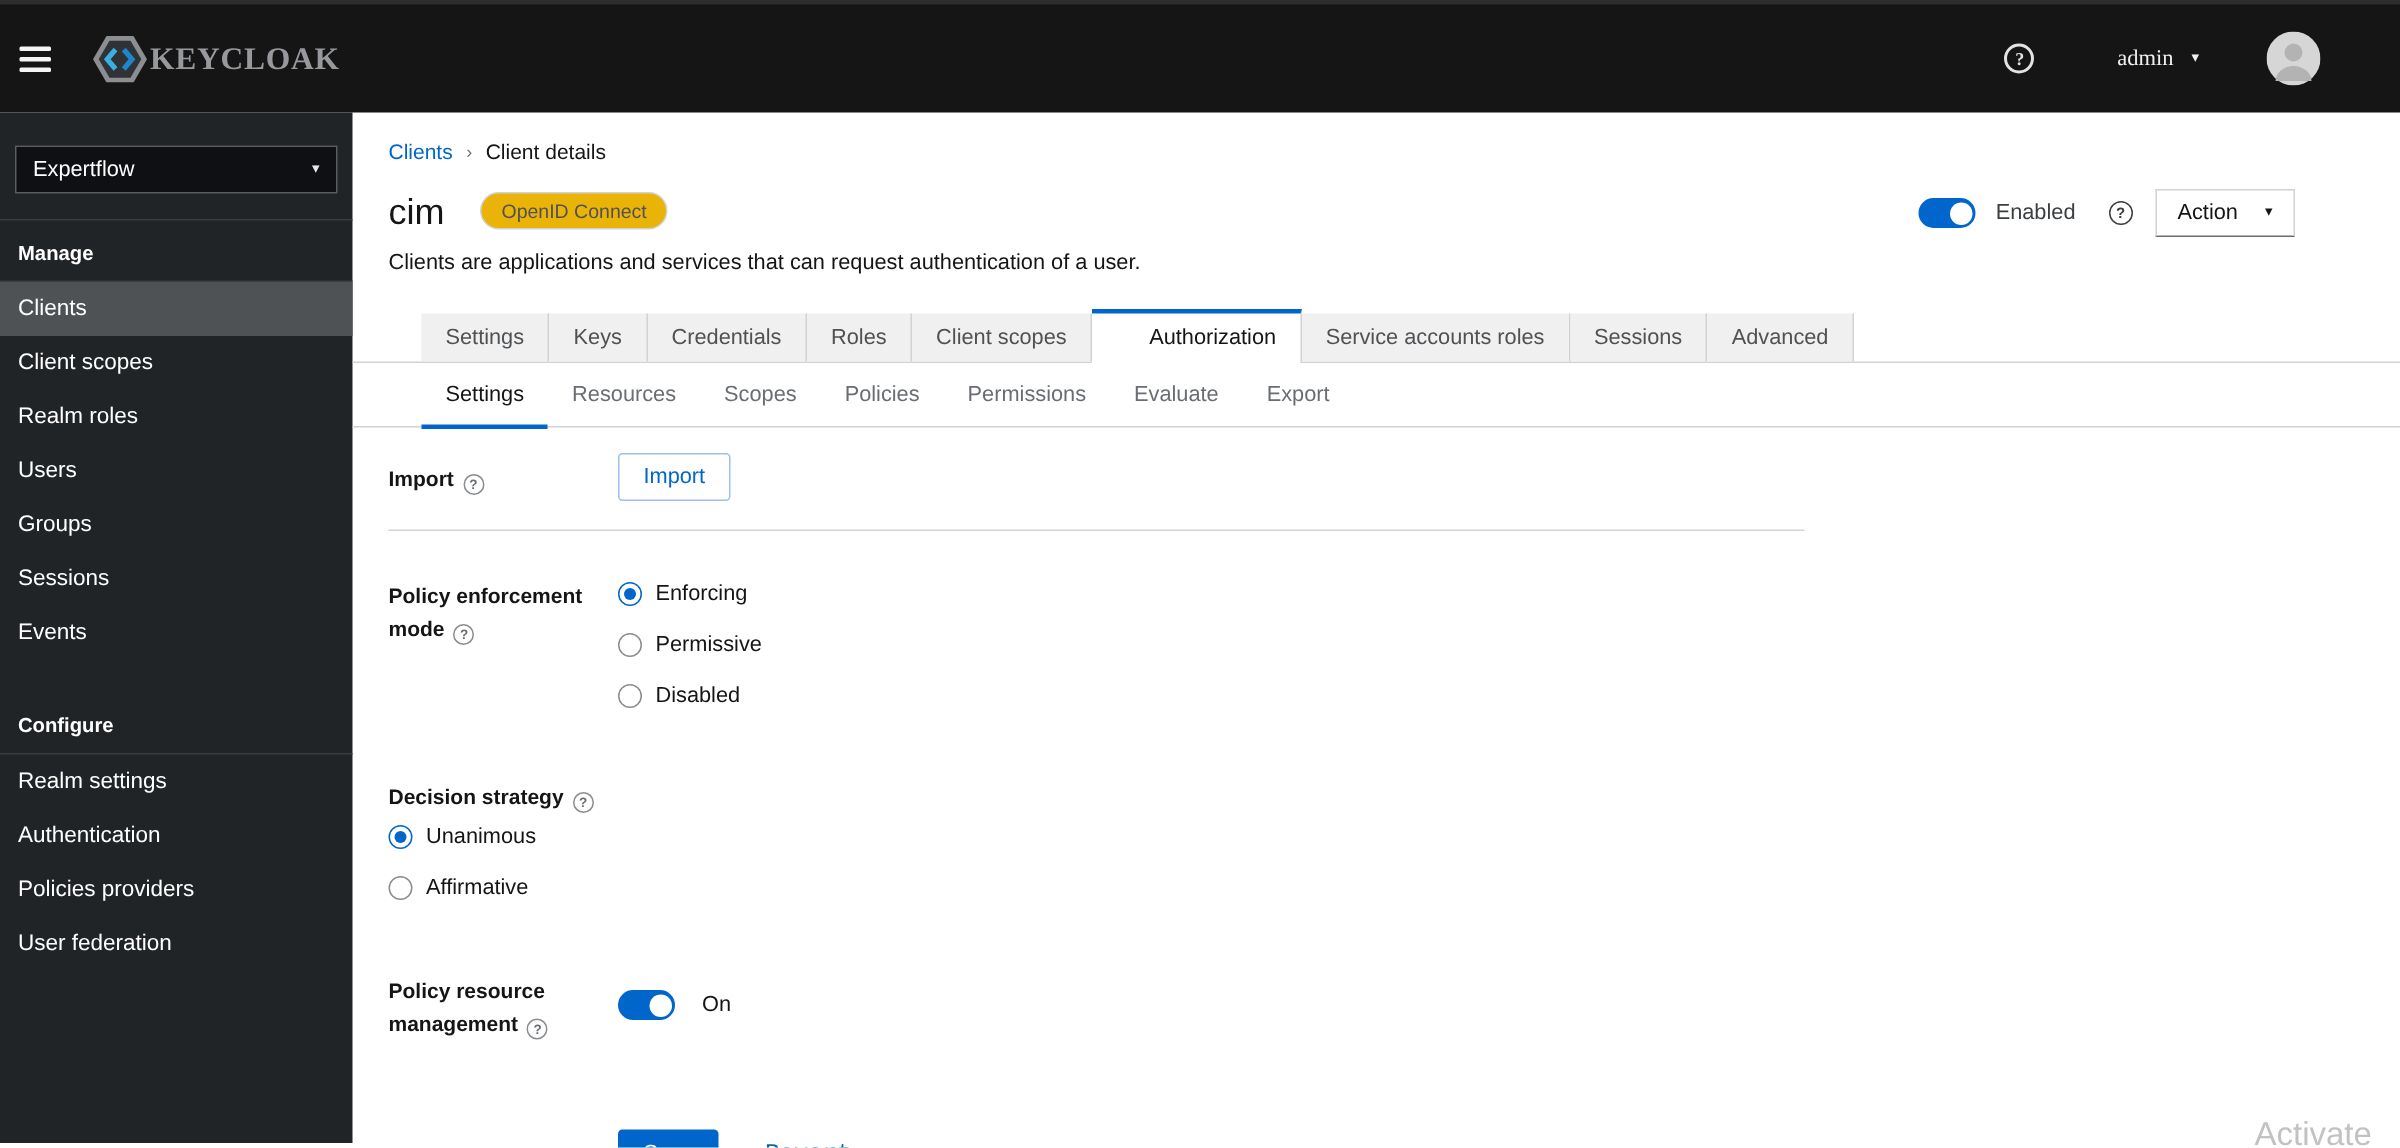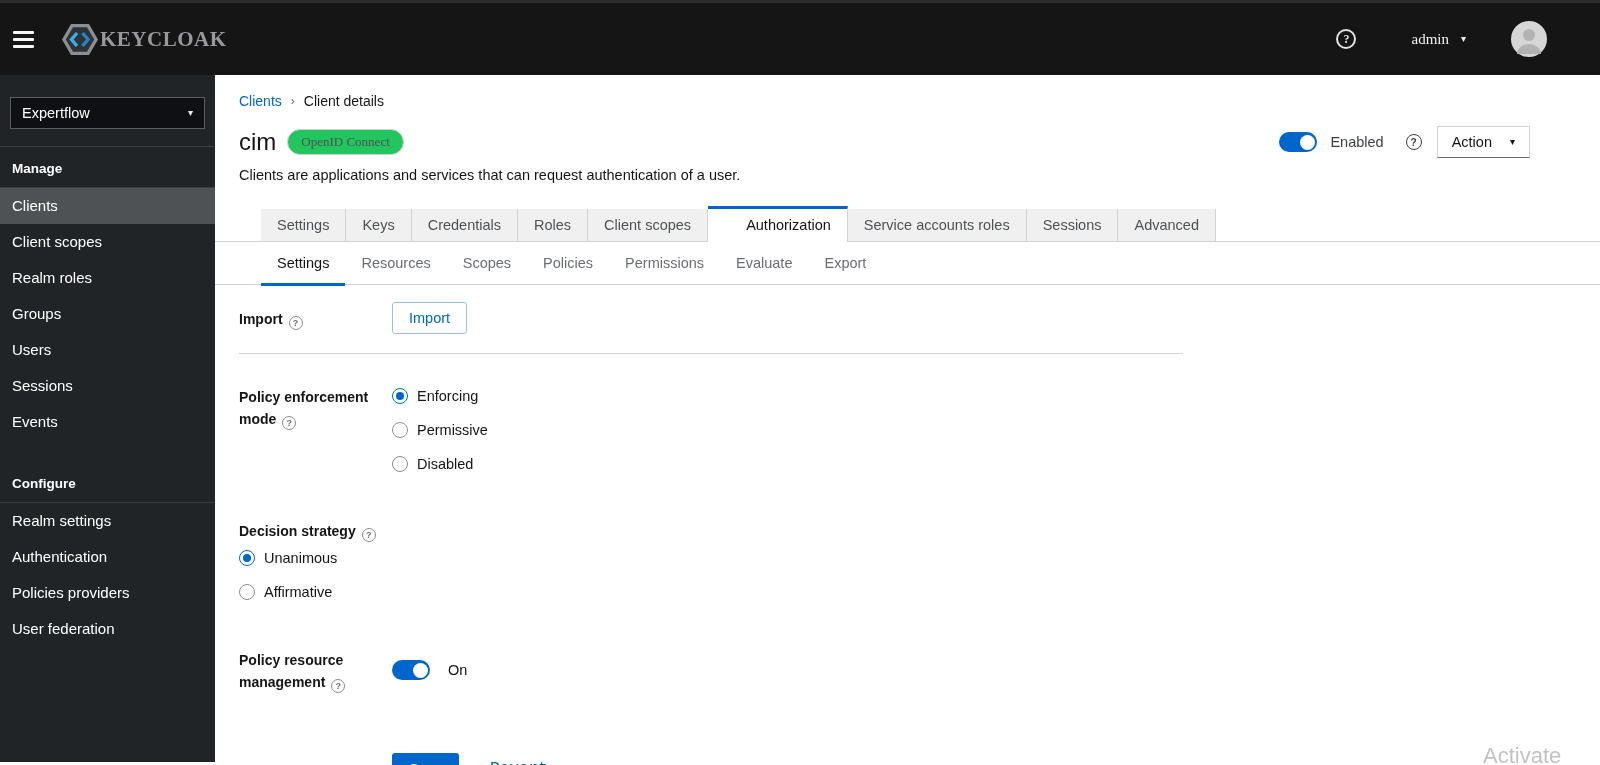--- a/index.html
+++ b/index.html
@@ -17,44 +17,44 @@
   .mast-help { width:20px; height:20px; border:2px solid #e3e3e3; border-radius:50%;
     color:#e3e3e3; font-size:12px; font-weight:700; display:flex; align-items:center; justify-content:center; cursor:pointer; }
   .user-menu { display:flex; align-items:center; gap:12px; margin-left:55px; cursor:pointer; }
   .user-name { color:#f0f0f0; font-size:15px; }
   .caret { font-size:10px; line-height:1; }
   .user-menu .caret { color:#f0f0f0; }
   .avatar { margin-left:45px; cursor:pointer; display:flex; }
 
   
   .layout { display:flex; height:687px; }
-  .sidebar { width:215px; flex-shrink:0; background:#212427; }
+  .sidebar { width:235px; flex-shrink:0; background:#212427; }
   .realm-select { margin:22px 10px 0; height:32px; background:#0e1013; border:1px solid #5b5e61;
     display:flex; align-items:center; justify-content:space-between; padding:0 11px;
     color:#fff; font-size:14.5px; cursor:pointer; }
   .realm-select .caret { color:#e8e8e8; }
   .sidebar-divider { border-top:1px solid #3a3d41; margin-top:17px; }
   .nav-section-title { margin-top:14px; padding:0 12px 11px; border-bottom:1px solid #3a3d41;
     color:#fff; font-size:13.5px; font-weight:700; }
   .nav-section-title.second { margin-top:36px; }
   .nav-item { display:block; padding:9px 12px 10px; color:#fff; font-size:15px;
     text-decoration:none; cursor:pointer; }
   .nav-item.active { background:#4f5255; }
 
   
   .main { flex:1; position:relative; }
   .content-pad { padding:18px 24px 0; }
   .breadcrumb { display:flex; align-items:center; gap:9px; font-size:14px; }
   .breadcrumb a { color:#0066cc; text-decoration:none; cursor:pointer; }
   .crumb-sep { color:#6a6e73; font-size:12px; }
   .title-row { display:flex; align-items:center; justify-content:space-between; margin-top:17px; }
-  .title-left { display:flex; align-items:center; gap:11px; }
+  .title-left { display:flex; align-items:flex-start; gap:24px; }
   h1.page-title { font-size:24px; font-weight:400; }
-  .badge { border:1px solid #d2d2d2; background:#22c55e; color:#4f5255;
-    font-size:13px; padding:4px 13px; border-radius:14px;font-family:Liberation Serif, serif; }
+  .badge { border:1px solid #d2d2d2; background:#eab308; color:#4f5255;
+    font-size:13px; padding:4px 13px; border-radius:14px; }
   .title-right { display:flex; align-items:center; margin-right:46px; }
   .switch { width:38px; height:20px; border-radius:10px; background:#0066cc; position:relative;
     cursor:pointer; flex-shrink:0; }
   .switch::after { content:""; position:absolute; top:2.5px; right:2.5px; width:15px; height:15px;
     border-radius:50%; background:#fff; }
   .enabled-label { margin-left:13px; font-size:14.5px; color:#3c3f42; }
   .help-dark { margin-left:22px; width:16px; height:16px; border:1.5px solid #3c3f42; border-radius:50%;
     color:#3c3f42; font-size:10px; font-weight:700; display:inline-flex; align-items:center;
     justify-content:center; cursor:pointer; flex-shrink:0; }
   .action-btn { margin-left:15px; background:#fff; border:1px solid #d2d2d2; border-bottom-color:#6a6e73;
@@ -146,22 +146,22 @@
     <div class="realm-select">
       <span>Expertflow</span>
       <span class="caret">▾</span>
     </div>
     <div class="sidebar-divider"></div>
     <nav>
       <div class="nav-section-title">Manage</div>
       <a class="nav-item active">Clients</a>
       <a class="nav-item">Client scopes</a>
       <a class="nav-item">Realm roles</a>
+      <a class="nav-item">Users</a>
       <a class="nav-item">Groups</a>
-      <a class="nav-item">Users</a>
       <a class="nav-item">Sessions</a>
       <a class="nav-item">Events</a>
       <div class="nav-section-title second">Configure</div>
       <a class="nav-item">Realm settings</a>
       <a class="nav-item">Authentication</a>
       <a class="nav-item">Policies providers</a>
       <a class="nav-item">User federation</a>
     </nav>
   </aside>
 

